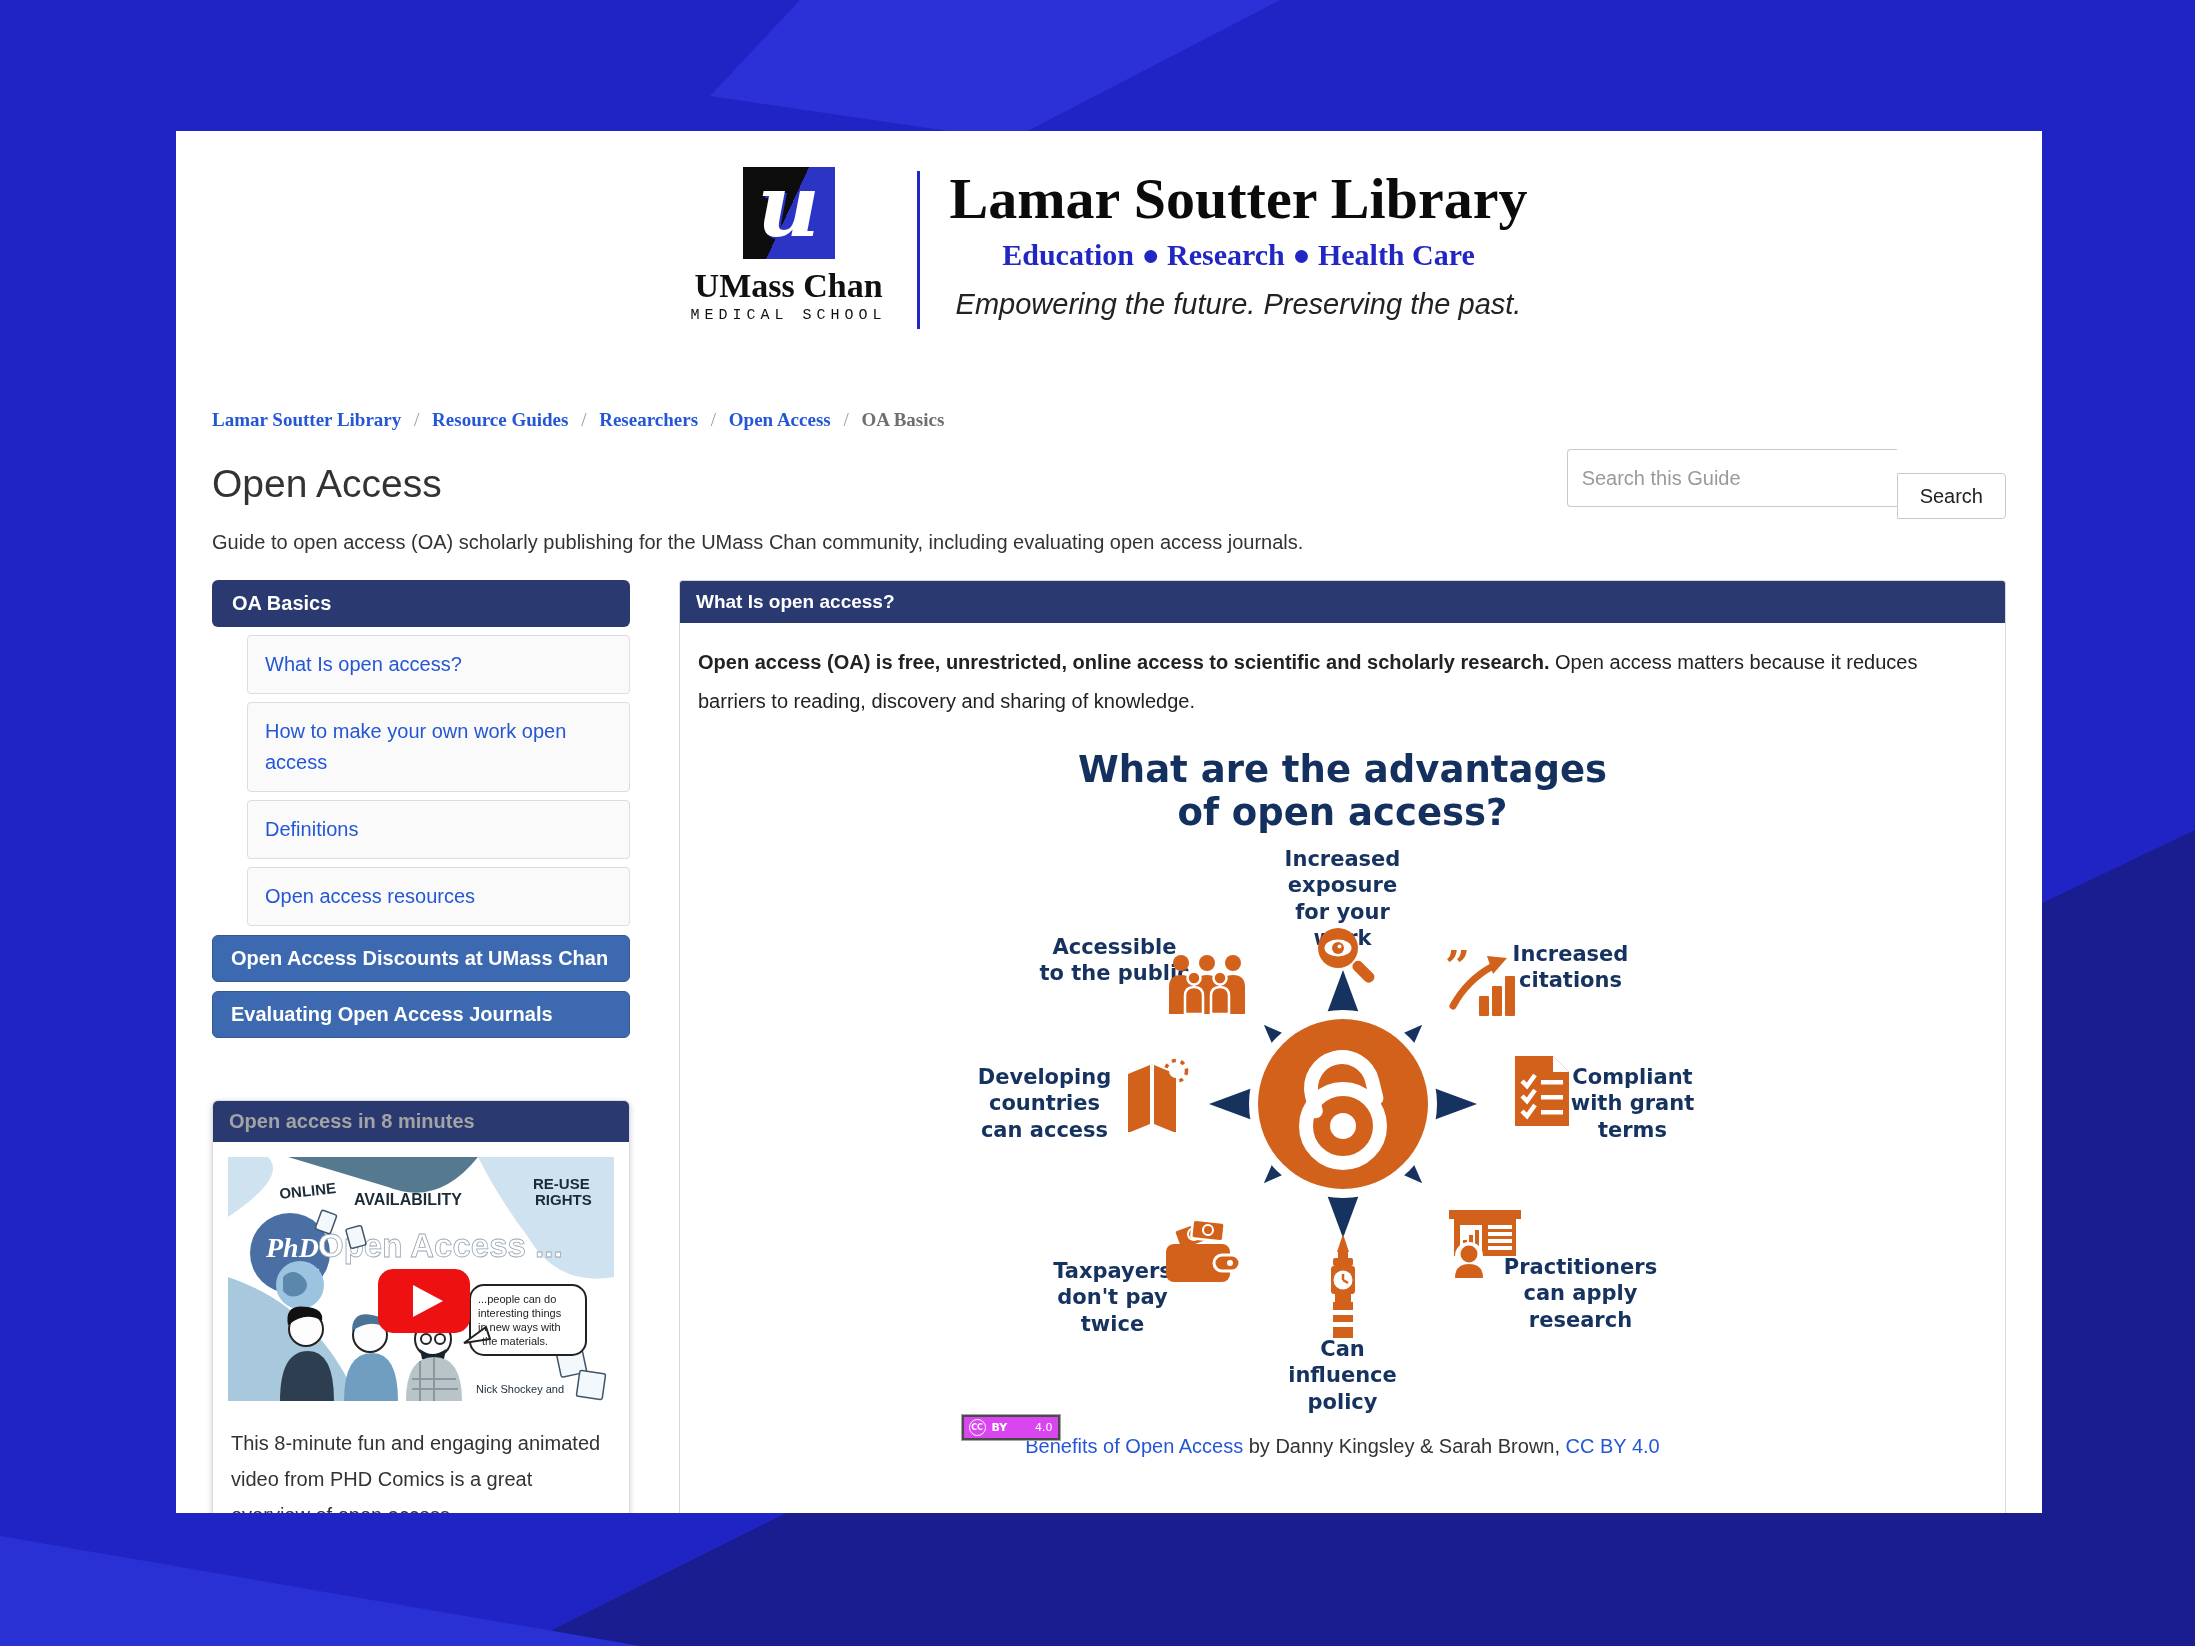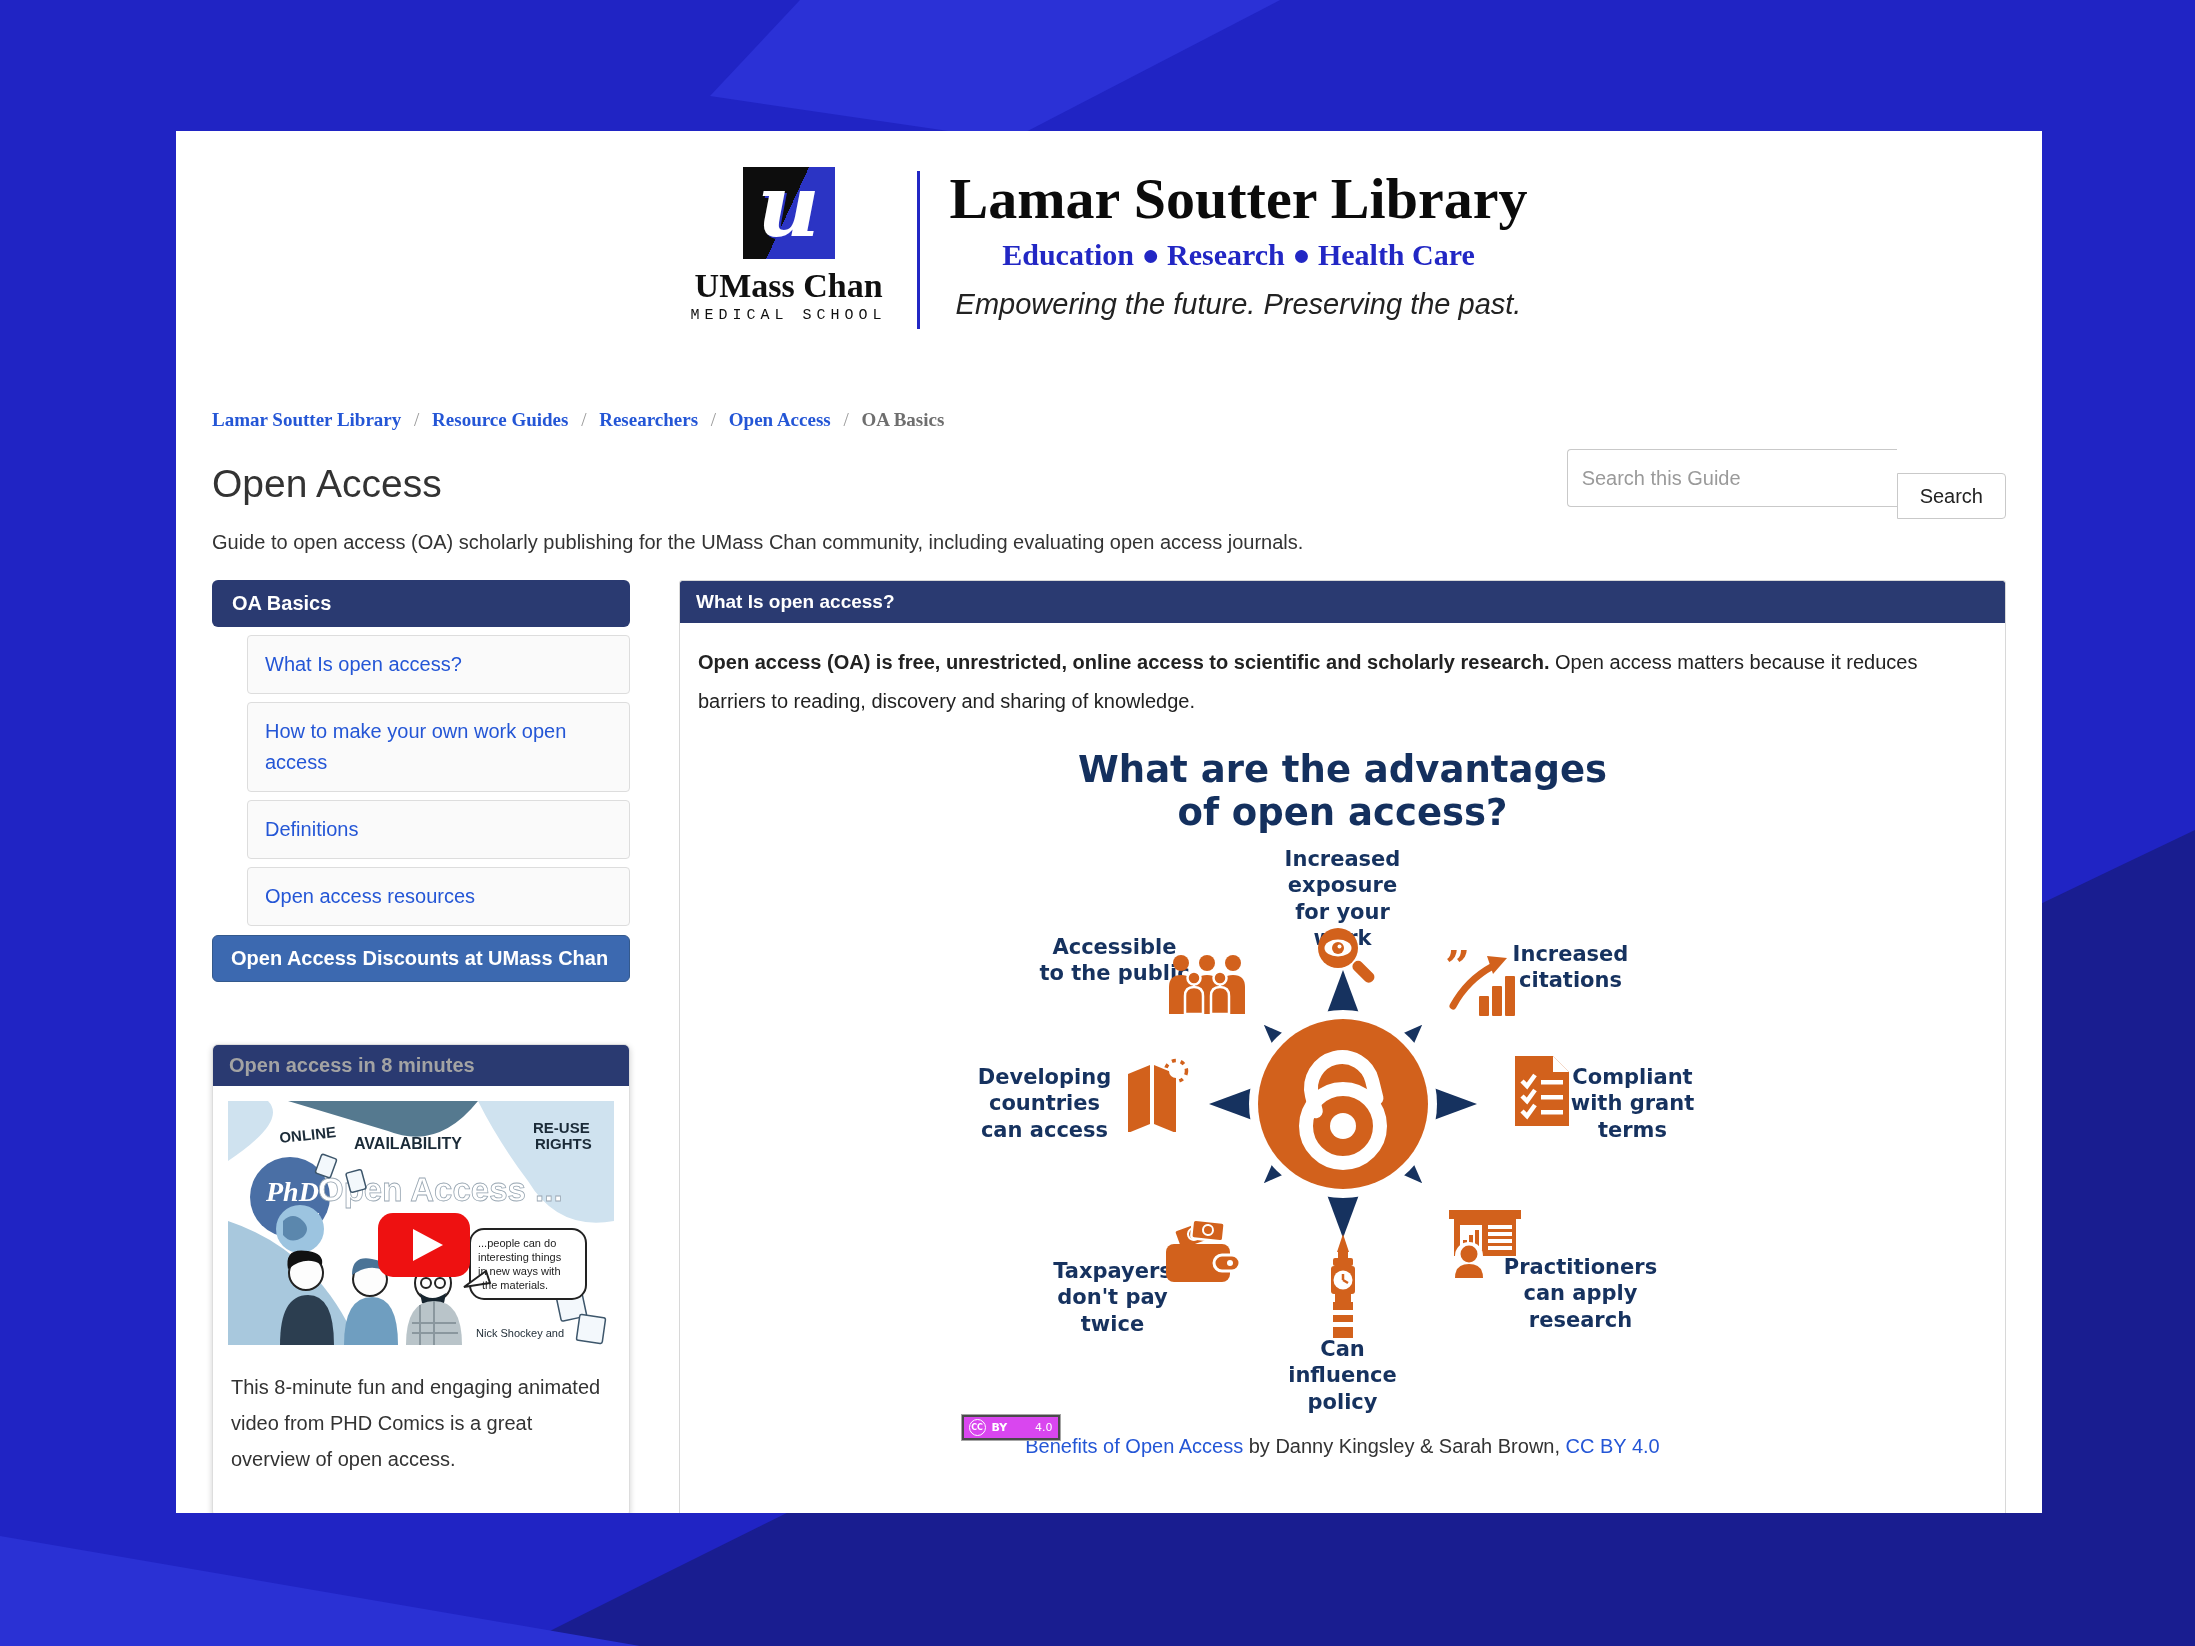--- a/index.html
+++ b/index.html
@@ -133,20 +133,21 @@
 
     <div class="sidebar">
       <div class="nav-header">OA Basics</div>
       <div class="nav-items">
         <div class="nav-item">What Is open access?</div>
         <div class="nav-item">How to make your own work open access</div>
         <div class="nav-item">Definitions</div>
         <div class="nav-item">Open access resources</div>
       </div>
       <div class="side-btn">Open Access Discounts at UMass Chan</div>
+      <div class="side-btn">Evaluating Open Access Journals</div>
 
       <div class="video-box">
         <div class="video-box-header">Open access in 8 minutes</div>
         <div class="video-box-body">
           <svg class="video-thumb" width="386" height="244" viewBox="0 0 386 244">
             <rect width="386" height="244" fill="#fff"></rect>
             <path d="M0,60 Q60,20 40,0 L0,0 Z" fill="#cfe2ef"></path>
             <path d="M0,244 L0,120 Q90,150 130,244 Z" fill="#a8c8dd"></path>
             <path d="M250,0 L386,0 L386,120 Q330,130 300,80 Q270,40 250,0 Z" fill="#cfe2ef"></path>
             <path d="M60,0 L250,0 Q210,50 160,30 Q110,15 60,0 Z" fill="#55798f"></path>

